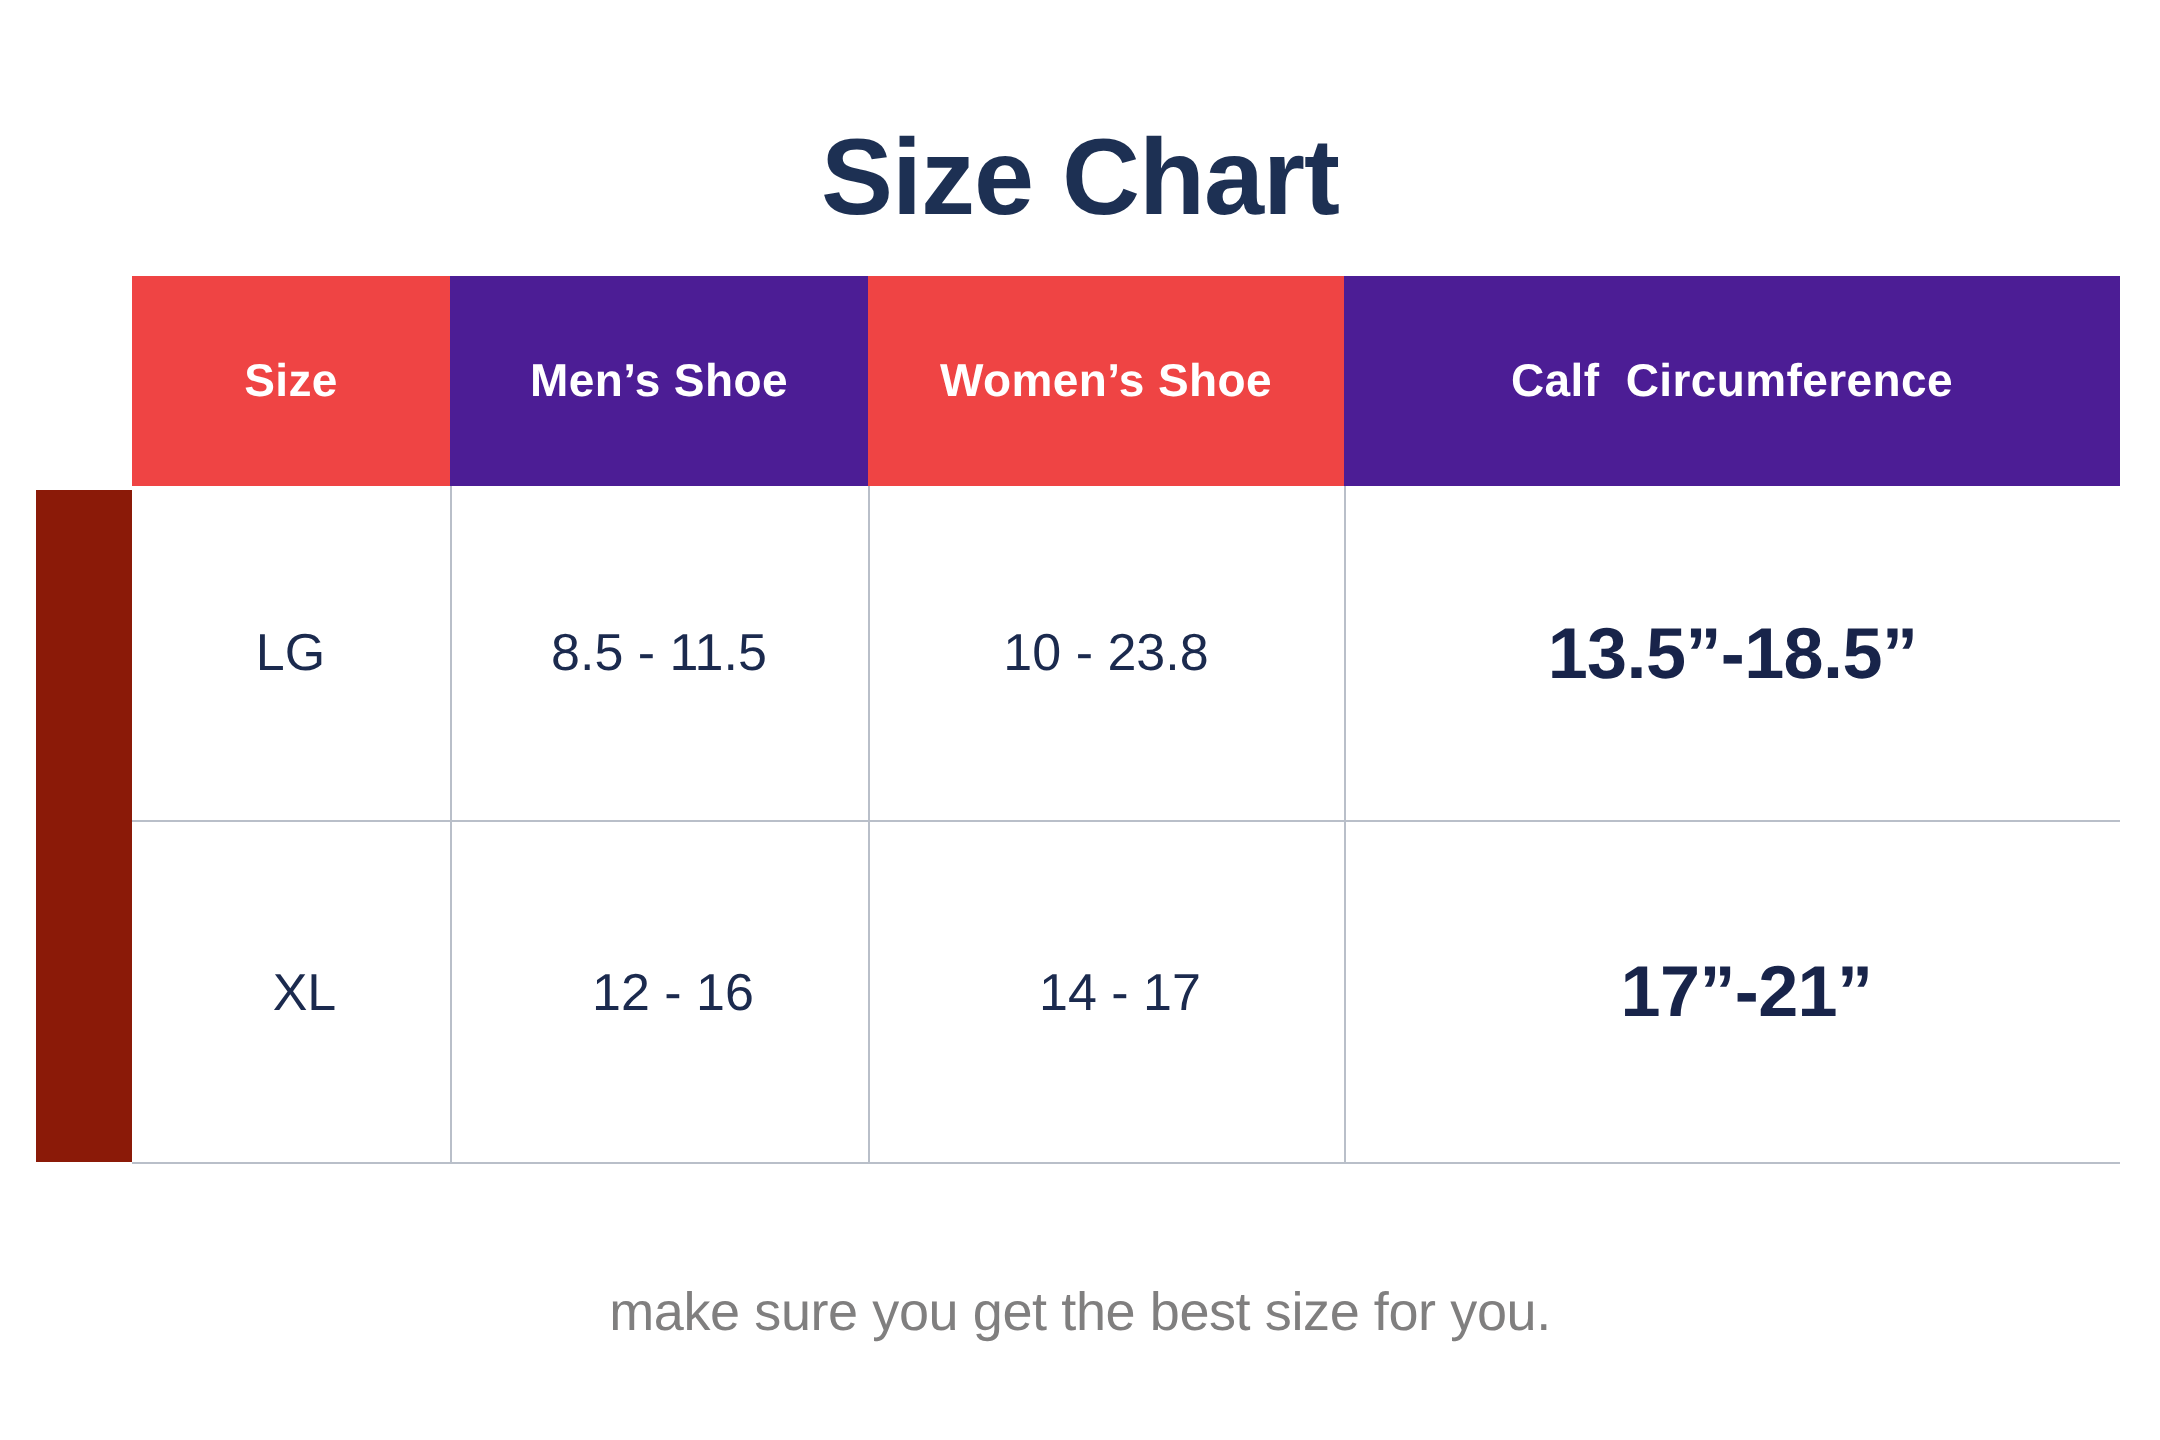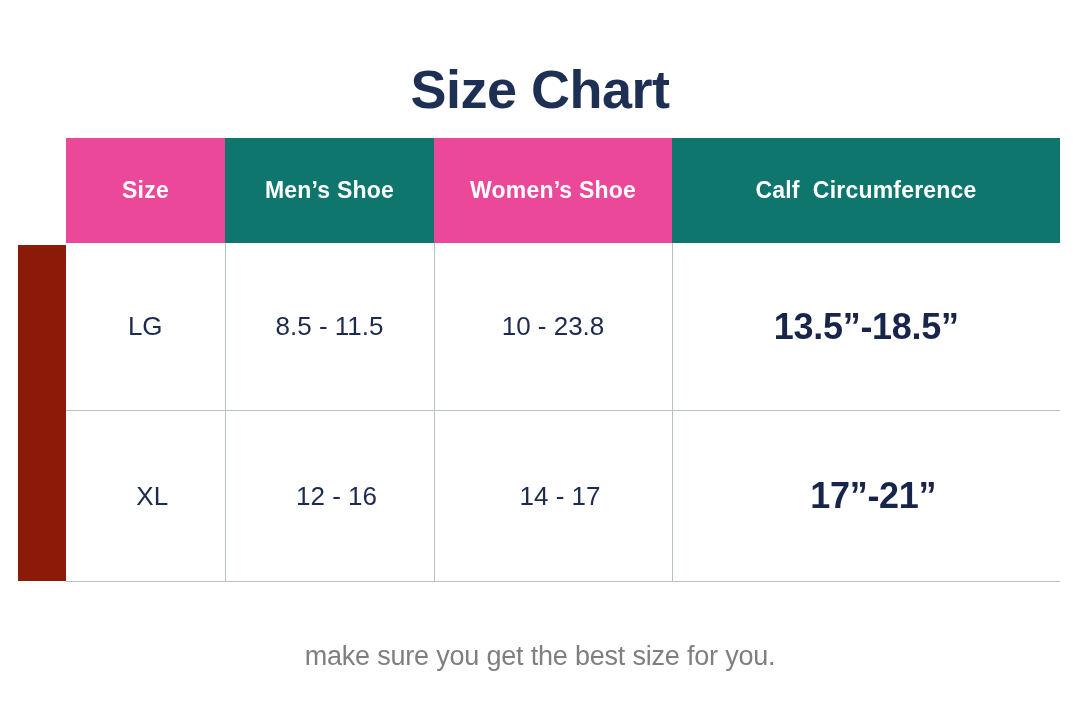--- a/index.html
+++ b/index.html
@@ -72,26 +72,26 @@
     height: 105px;
     padding: 0;
     margin: 0;
     color: #ffffff;
     font-family: "Liberation Sans", sans-serif;
     font-size: 23px;
     font-weight: bold;
     letter-spacing: 0.2px;
     text-align: center;
     vertical-align: middle;
-    background: #ec4899;
+    background: #ef4444;
     border: none;
     white-space: pre;
   }
   thead th.alt {
-    background: #0f766e;
+    background: #4c1d95;
   }
 
   
   tbody td {
     height: 167px;
     padding: 0;
     text-align: center;
     vertical-align: middle;
     background: #ffffff;
     color: #1b2a4e;

